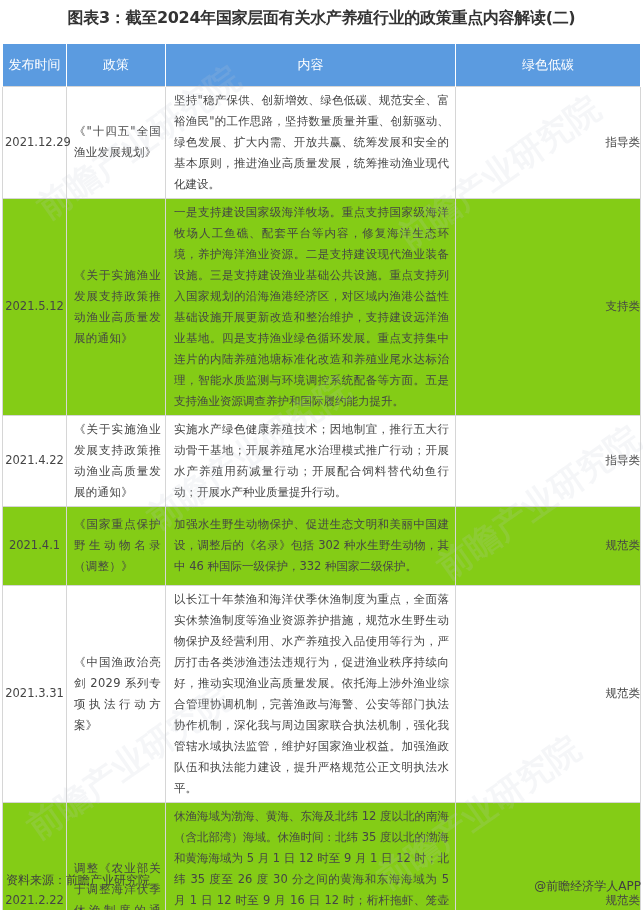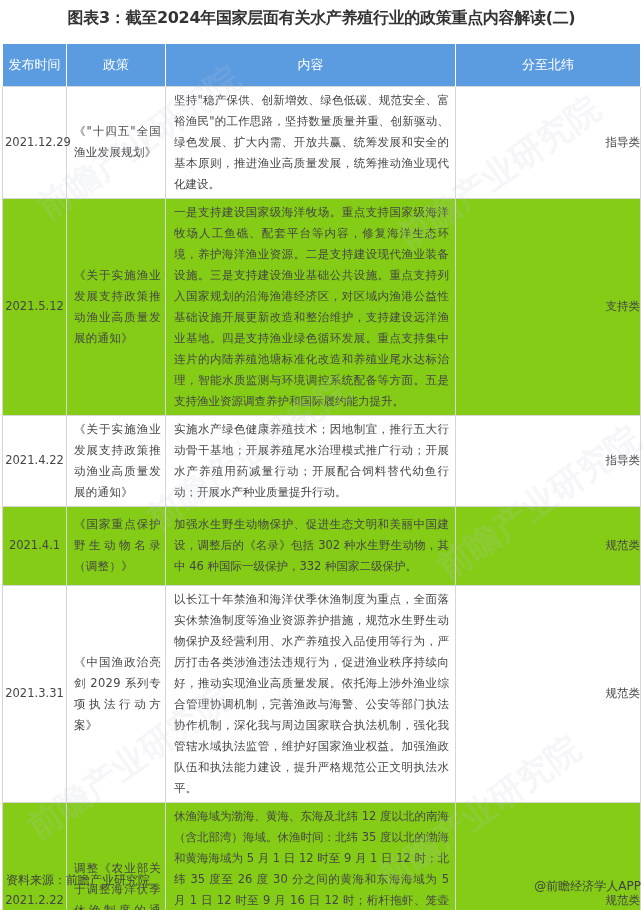--- a/index.html
+++ b/index.html
@@ -49,21 +49,21 @@
     <col style="width:64px">
     <col style="width:99px">
     <col style="width:290px">
     <col style="width:185px">
   </colgroup>
   <thead>
     <tr>
       <th>发布时间</th>
       <th>政策</th>
       <th>内容</th>
-      <th>分至北纬</th>
+      <th>绿色低碳</th>
     </tr>
   </thead>
   <tbody>
     <tr class="odd" style="height:99px">
       <td class="date">2021.12.29</td>
       <td class="name">《"十四五"全国渔业发展规划》</td>
       <td class="content">坚持"稳产保供、创新增效、绿色低碳、规范安全、富裕渔民"的工作思路，坚持数量质量并重、创新驱动、绿色发展、扩大内需、开放共赢、统筹发展和安全的基本原则，推进渔业高质量发展，统筹推动渔业现代化建设。</td>
       <td class="type">指导类</td>
     </tr>
     <tr class="even" style="height:182px">

